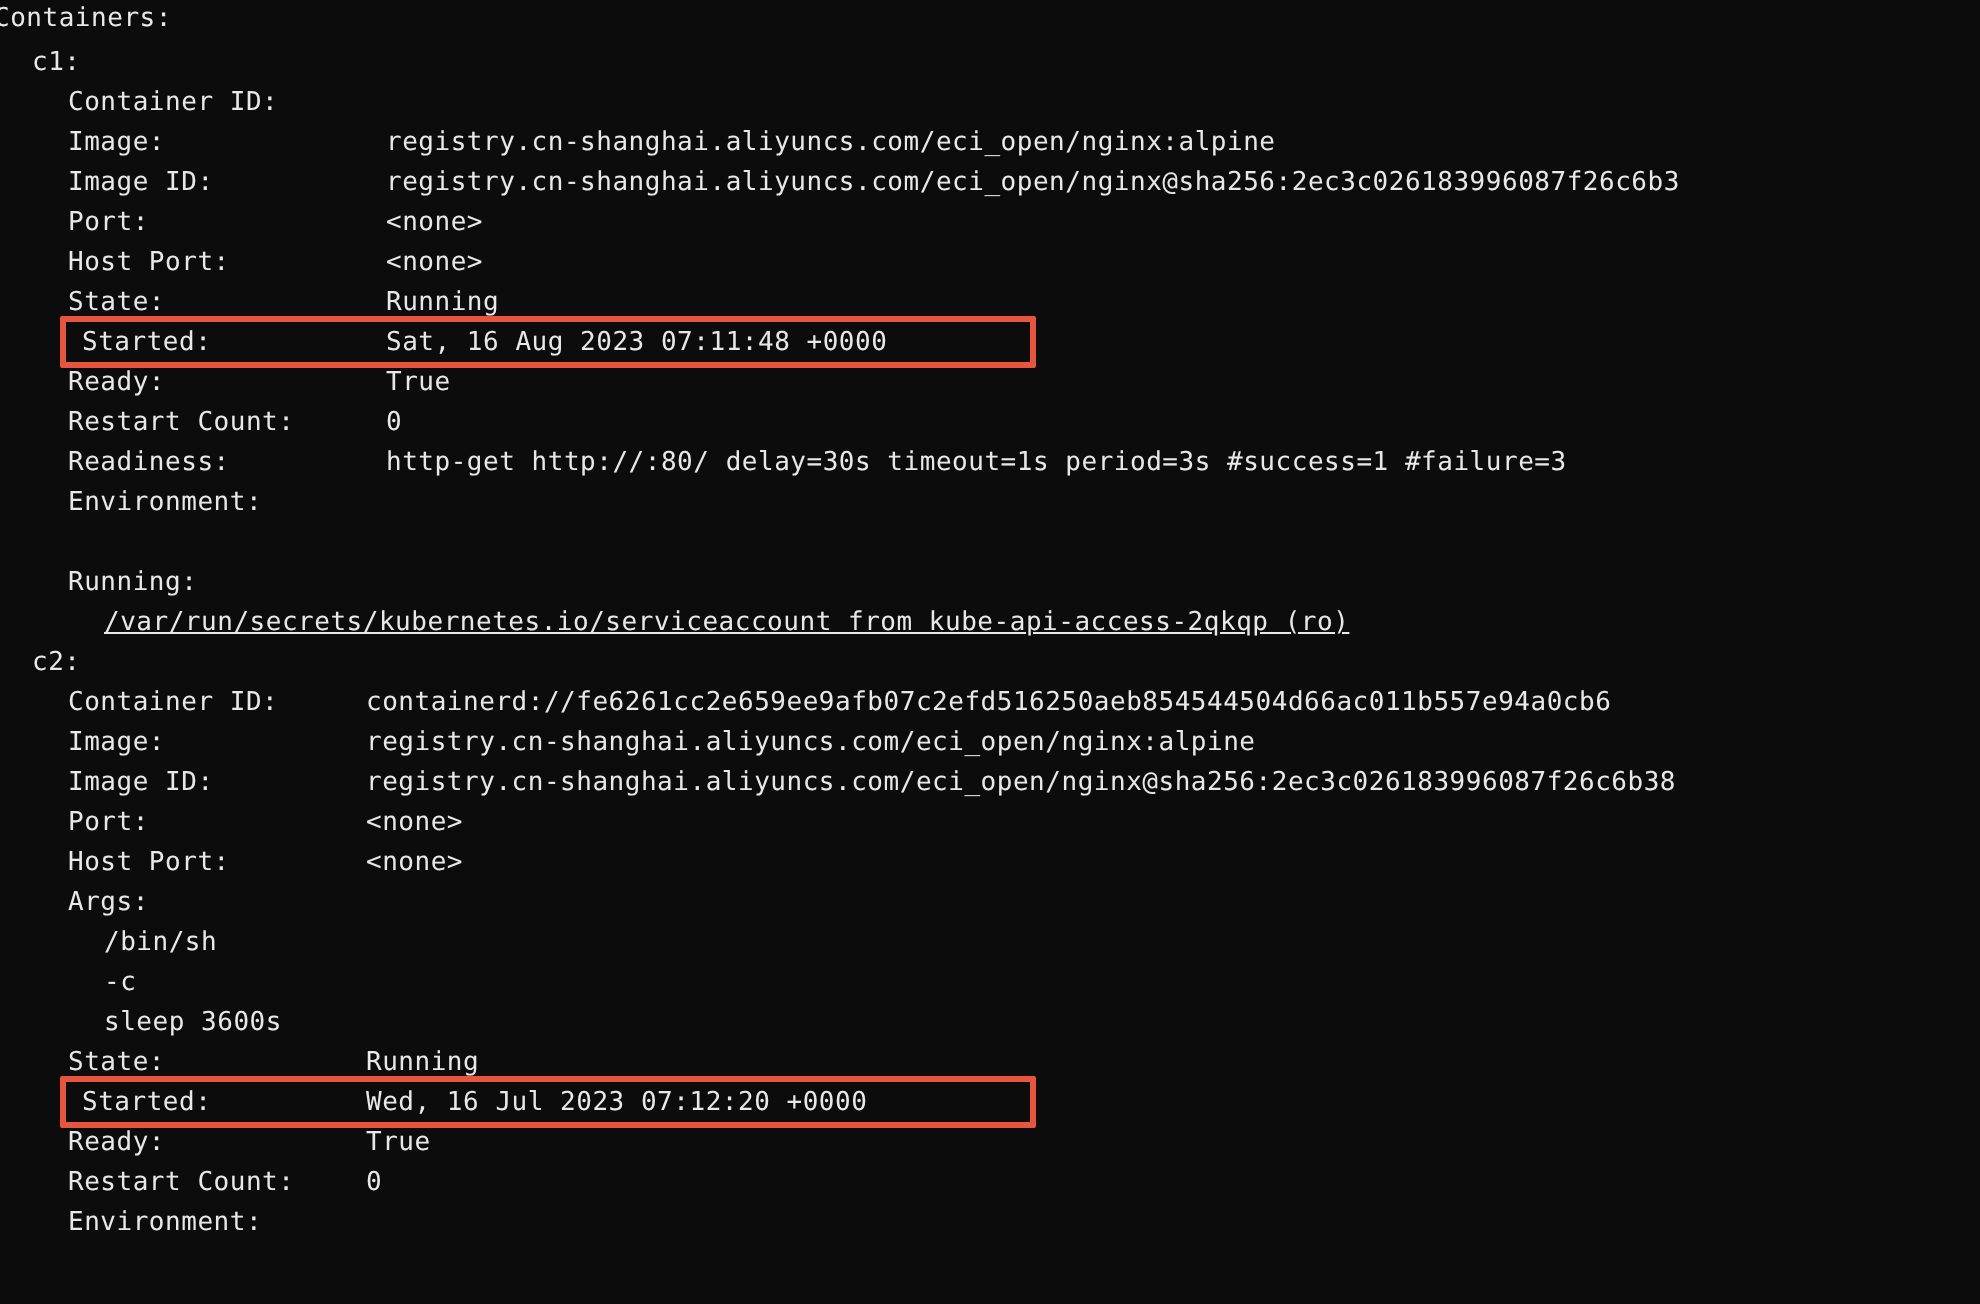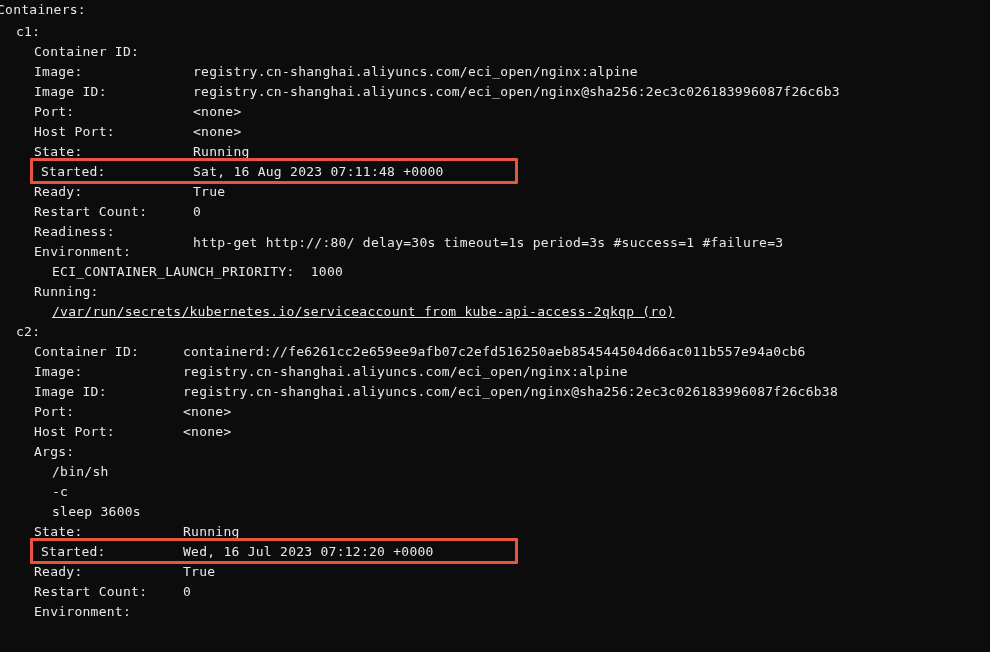--- a/index.html
+++ b/index.html
@@ -69,25 +69,24 @@
   <div class="line" style="top:162px; left:41px;">Started:</div>
   <div class="line" style="top:162px; left:193px;">Sat, 16 Aug 2023 07:11:48 +0000</div>
 
   <div class="line" style="top:182px; left:34px;">Ready:</div>
   <div class="line" style="top:182px; left:193px;">True</div>
 
   <div class="line" style="top:202px; left:34px;">Restart Count:</div>
   <div class="line" style="top:202px; left:193px;">0</div>
 
   <div class="line" style="top:222px; left:34px;">Readiness:</div>
-  <div class="line" style="top:233px; left:193px;">http-get http://:80/ delay=30s timeout=1s period=3s #success=1 #failure=3</div>
+  <div class="line" style="top:222px; left:193px;">http-get http://:80/ delay=30s timeout=1s period=3s #success=1 #failure=3</div>
 
   <div class="line" style="top:242px; left:34px;">Environment:</div>
 
-  <div class="line" style="top:262px; left:52px;">ECI_CONTAINER_LAUNCH_PRIORITY:  1000</div>
 
   <div class="line" style="top:282px; left:34px;">Running:</div>
 
   <div class="line" style="top:302px; left:52px;text-decoration:underline;">/var/run/secrets/kubernetes.io/serviceaccount from kube-api-access-2qkqp (ro)</div>
 
   <div class="line" style="top:322px; left:16px;">c2:</div>
 
   <div class="line" style="top:342px; left:34px;">Container ID:</div>
   <div class="line" style="top:342px; left:183px;">containerd://fe6261cc2e659ee9afb07c2efd516250aeb854544504d66ac011b557e94a0cb6</div>
 

